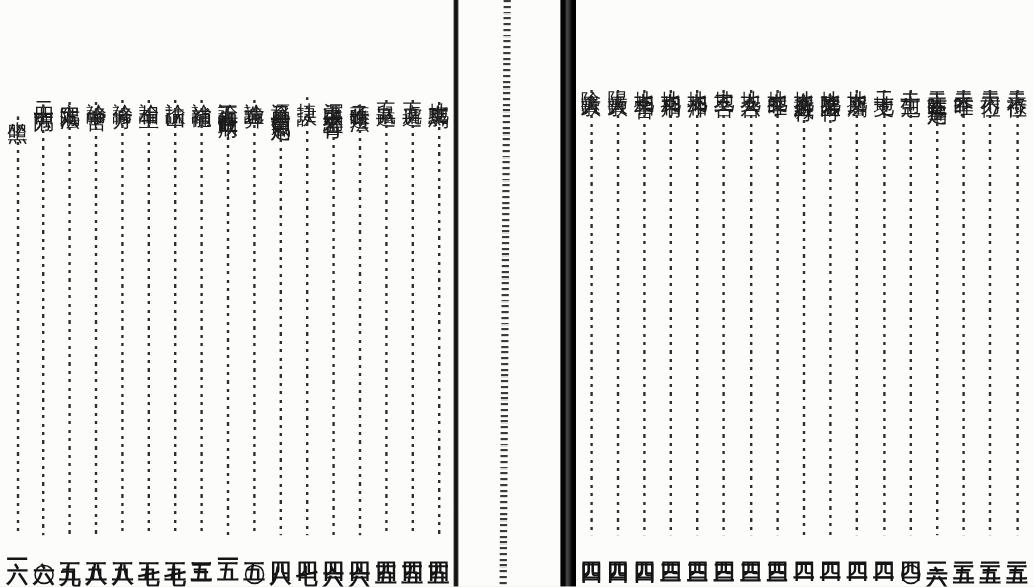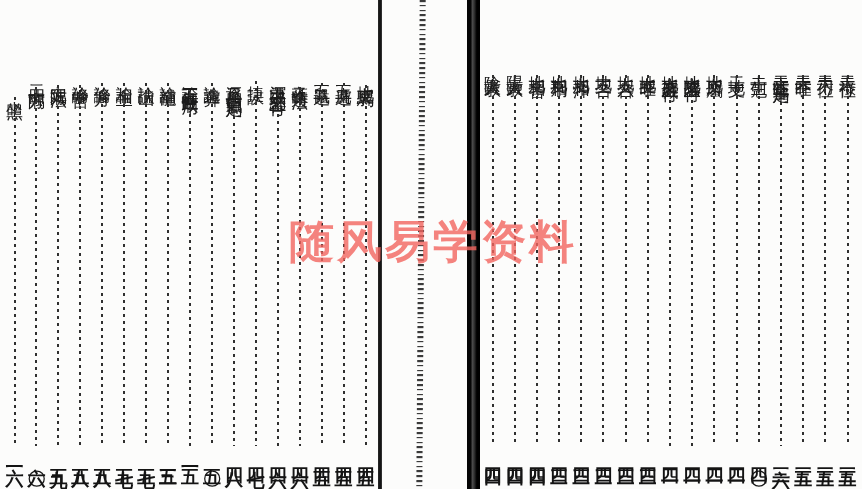--- a/index.html
+++ b/index.html
@@ -275,15 +275,14 @@
         <div class="toc-title">陰貴人歌</div>
         <div class="toc-leader"></div>
         <div class="toc-page">四四</div>
       </div>
     </div>
 
   <div class="gutter-line"></div>
   <div class="gutter-noise"></div>
   <div class="gutter-bar"></div>
 
-  <div class="watermark" style="color: rgb(243, 101, 95);">随风易学资料</div>
 
 </div>
 
 </body></html>

